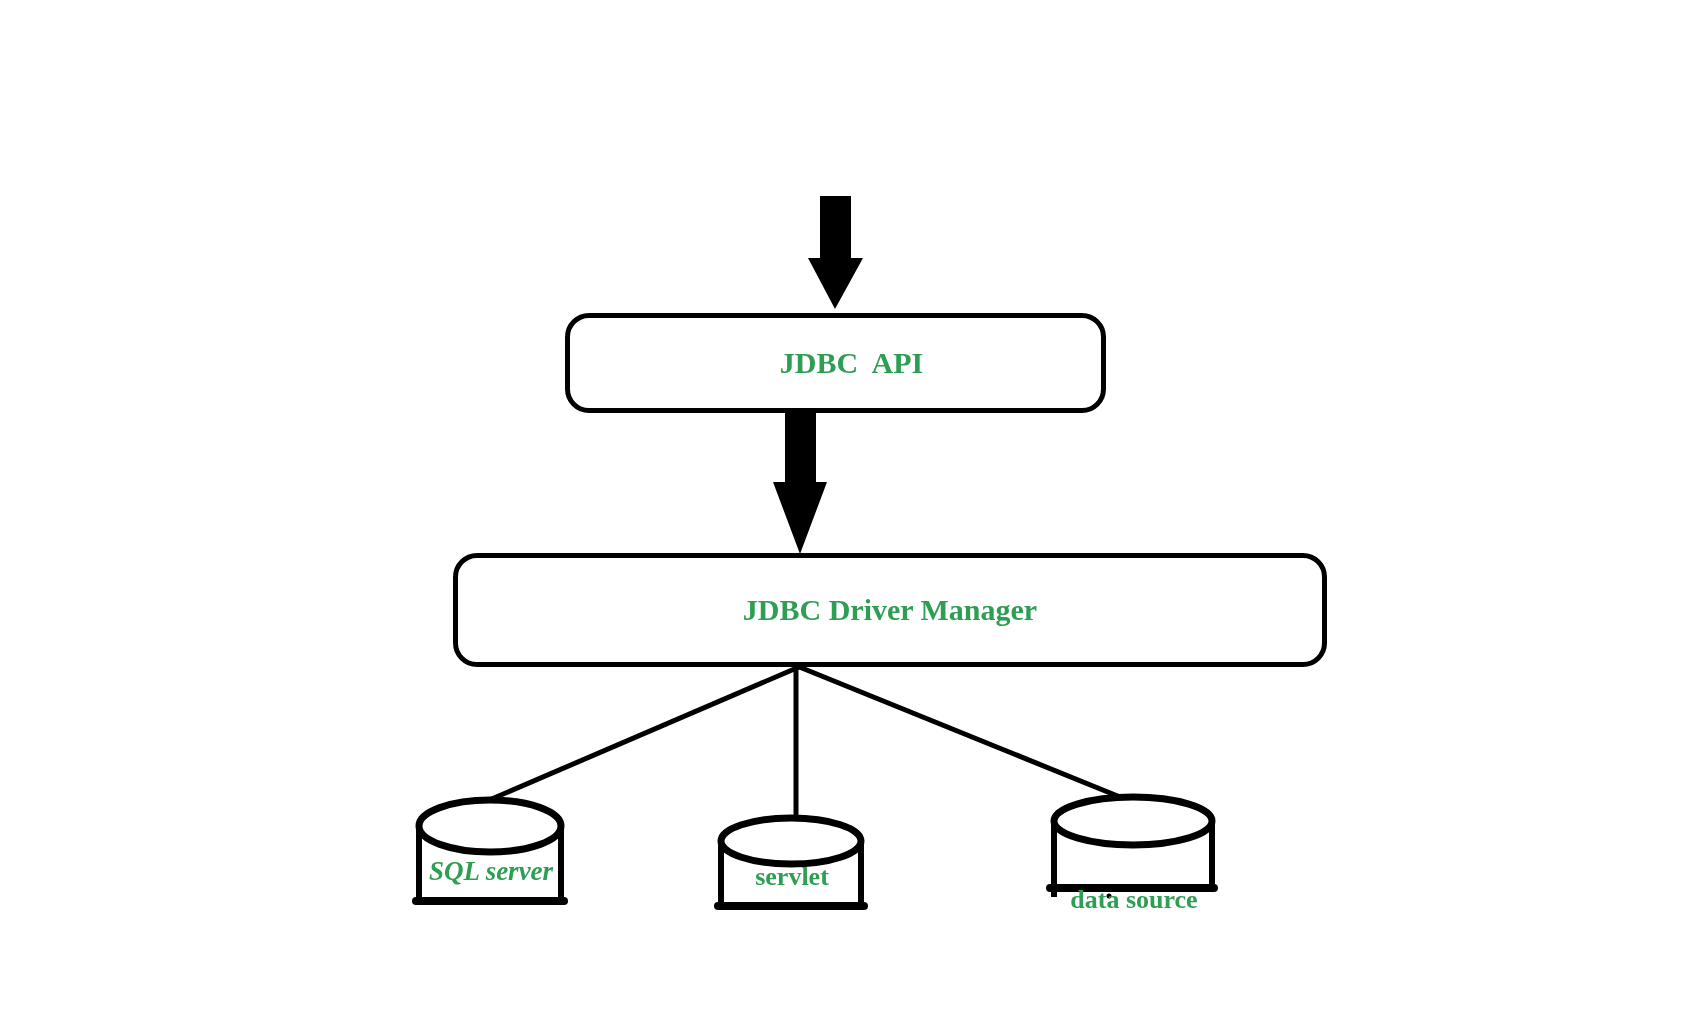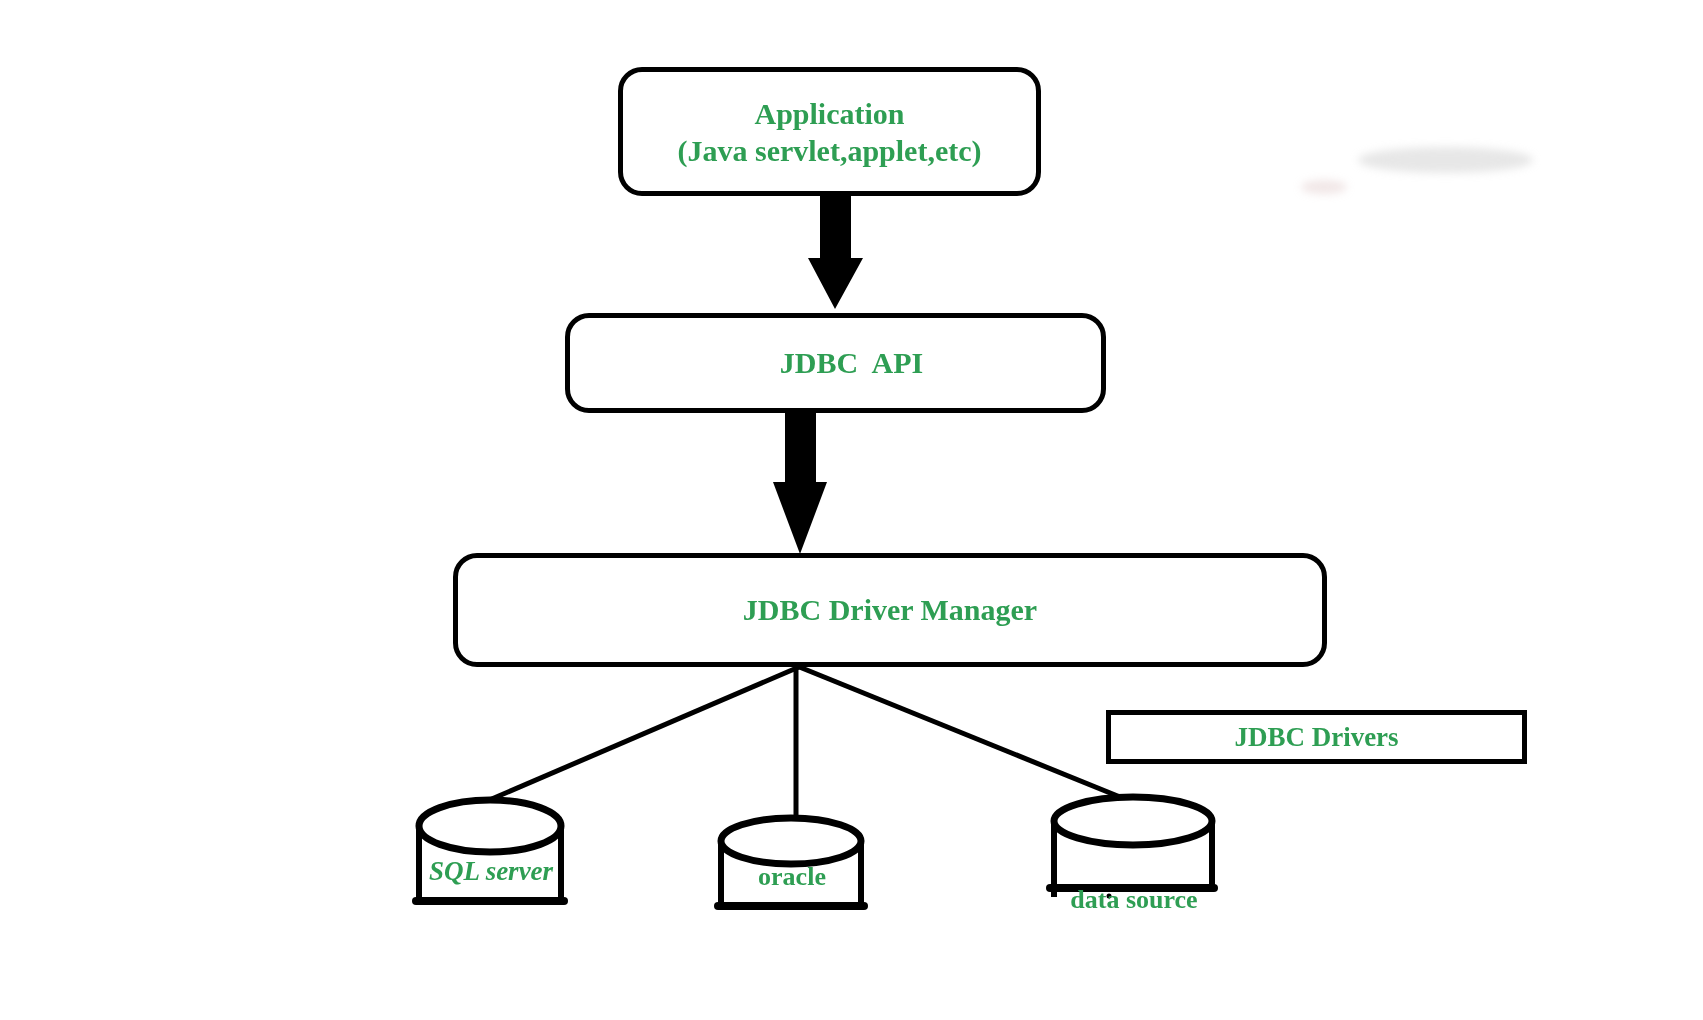--- a/index.html
+++ b/index.html
@@ -91,36 +91,27 @@
 
     <g>
       <line class="line-shape" x1="1054" y1="821" x2="1054" y2="897" stroke-width="6"></line>
       <line class="line-shape" x1="1212" y1="821" x2="1212" y2="888" stroke-width="6"></line>
       <line class="line-shape" x1="1050" y1="888" x2="1214" y2="888" stroke-width="8" stroke-linecap="round"></line>
       <ellipse class="cyl-ellipse" cx="1133" cy="821" rx="79" ry="24" stroke-width="7"></ellipse>
       <circle class="fill-shape" cx="1109" cy="896" r="2.5"></circle>
     </g>
   </svg>
 
-  <div class="box rounded app-box">
-    <div class="smudge smudge-1"></div>
-    <div class="smudge smudge-2"></div>
-    <div class="node-label">Application</div>
-    <div class="node-label">(Java servlet,applet,etc)</div>
-  </div>
 
   <div class="box rounded api-box">
     <div class="node-label">JDBC  API</div>
   </div>
 
   <div class="box rounded dm-box">
     <div class="node-label">JDBC Driver Manager</div>
   </div>
 
-  <div class="box drivers-box">
-    <div class="node-label">JDBC Drivers</div>
-  </div>
 
   <div class="cyl-label sql-label">SQL server</div>
-  <div class="cyl-label oracle-label">oracle</div>
+  <div class="cyl-label oracle-label">servlet</div>
   <div class="cyl-label ds-label">data source</div>
 
 </div>
 
 </body></html>

